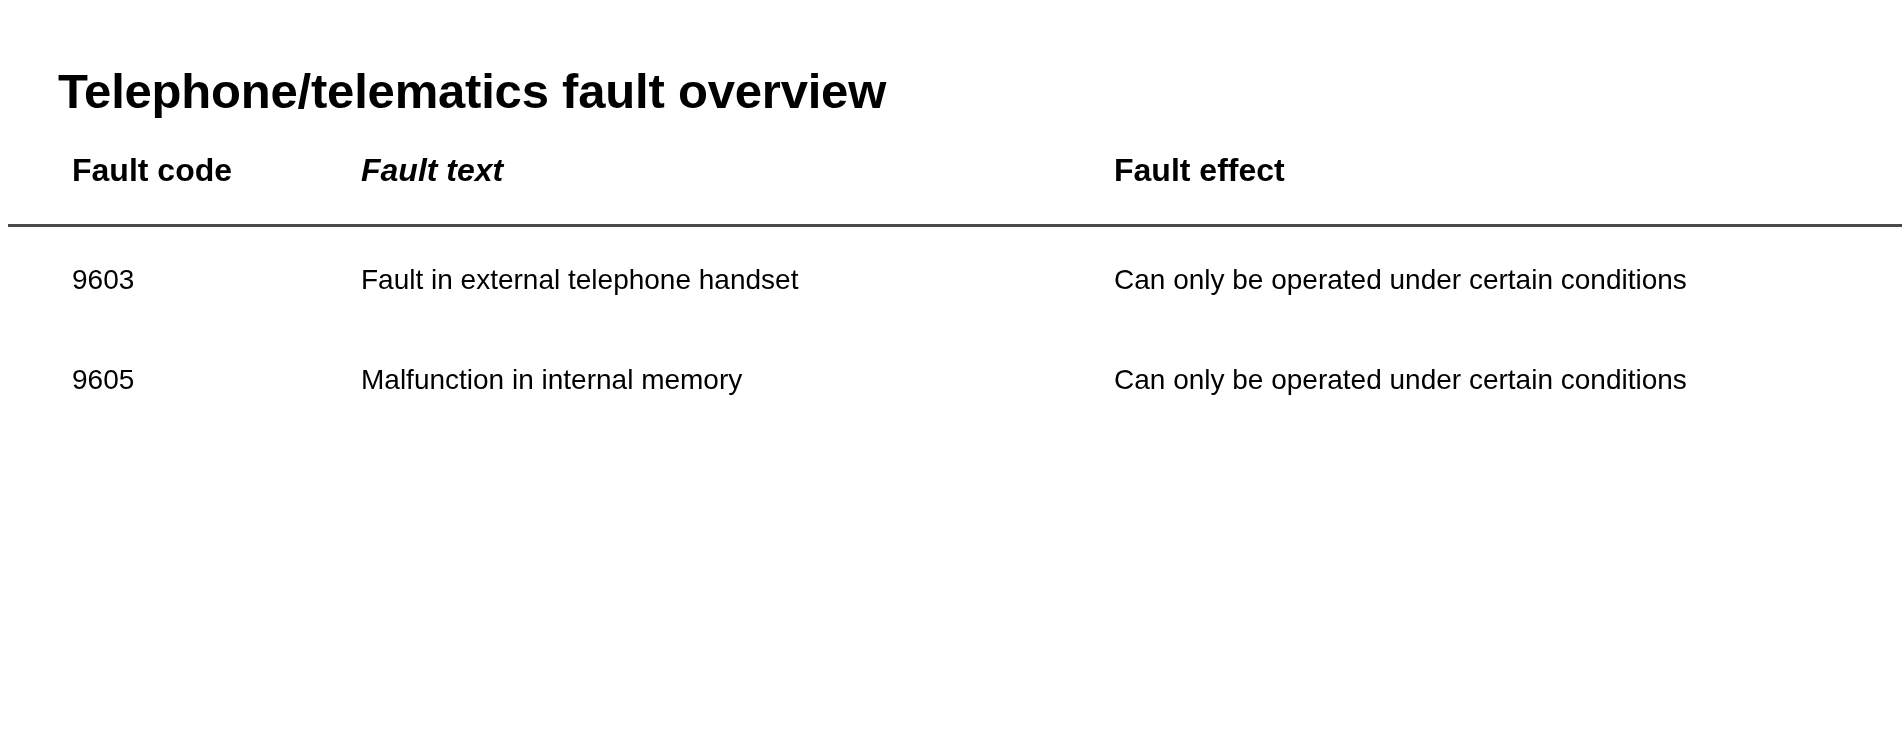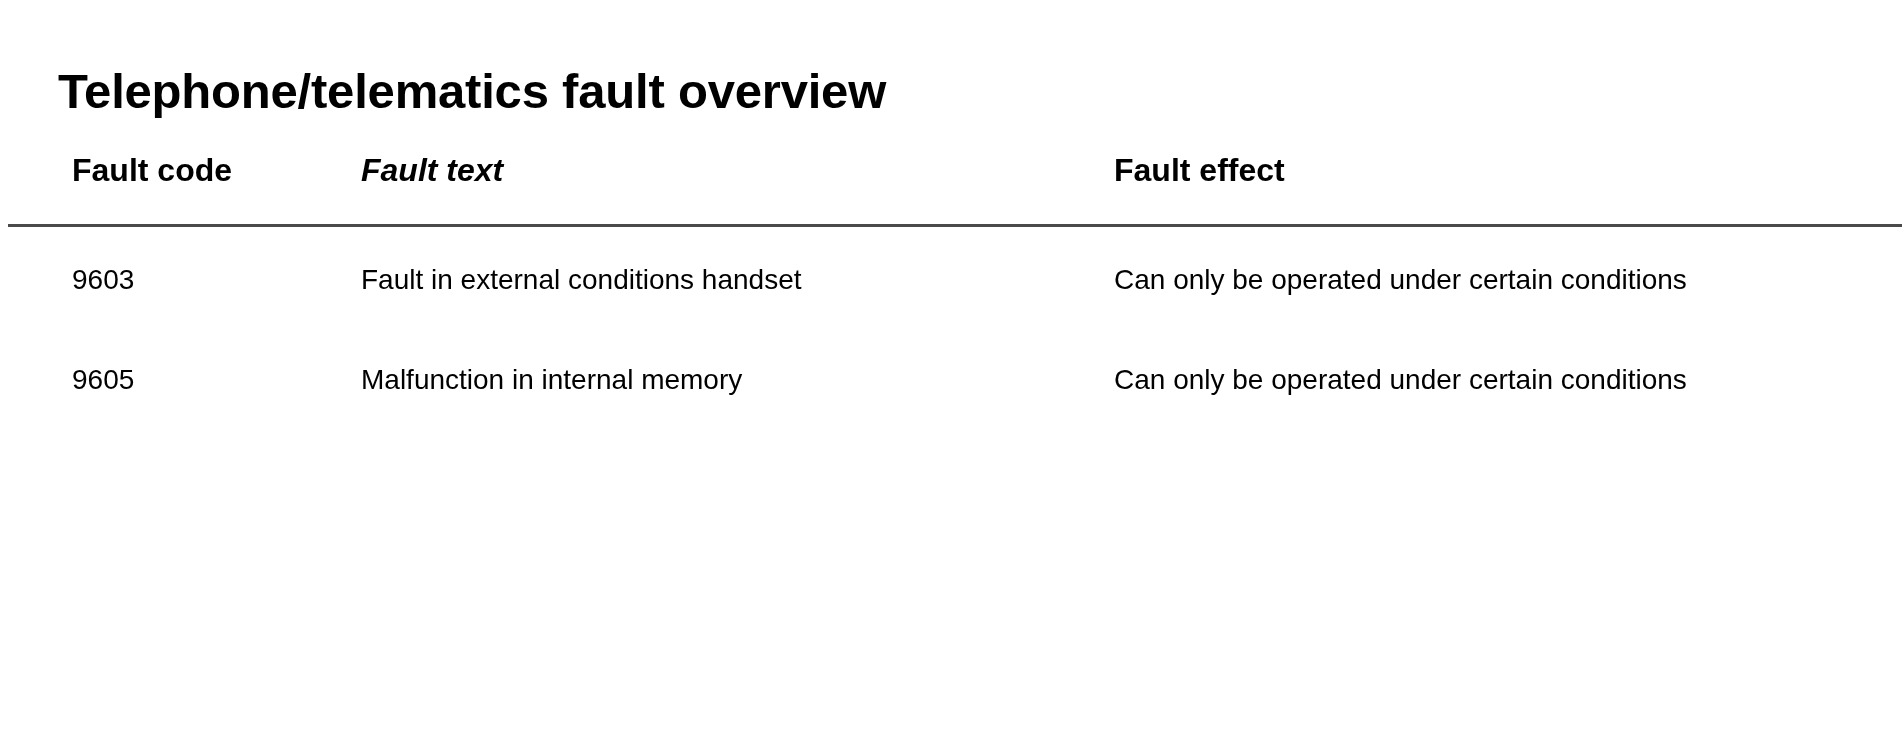--- a/index.html
+++ b/index.html
@@ -100,21 +100,21 @@
     <thead>
       <tr>
         <th class="cell-code">Fault code</th>
         <th class="cell-text">Fault text</th>
         <th class="cell-effect">Fault effect</th>
       </tr>
     </thead>
     <tbody>
       <tr class="first-row">
         <td class="cell-code">9603</td>
-        <td class="cell-text">Fault in external conditions handset</td>
+        <td class="cell-text">Fault in external telephone handset</td>
         <td class="cell-effect">
             <span class="effect-text">Can only be operated under certain conditions</span>
           </td>
       </tr>
       <tr class="row-gap">
         <td class="cell-code">9605</td>
         <td class="cell-text">Malfunction in internal memory</td>
         <td class="cell-effect">
             <span class="effect-text">Can only be operated under certain conditions</span>
           </td>

